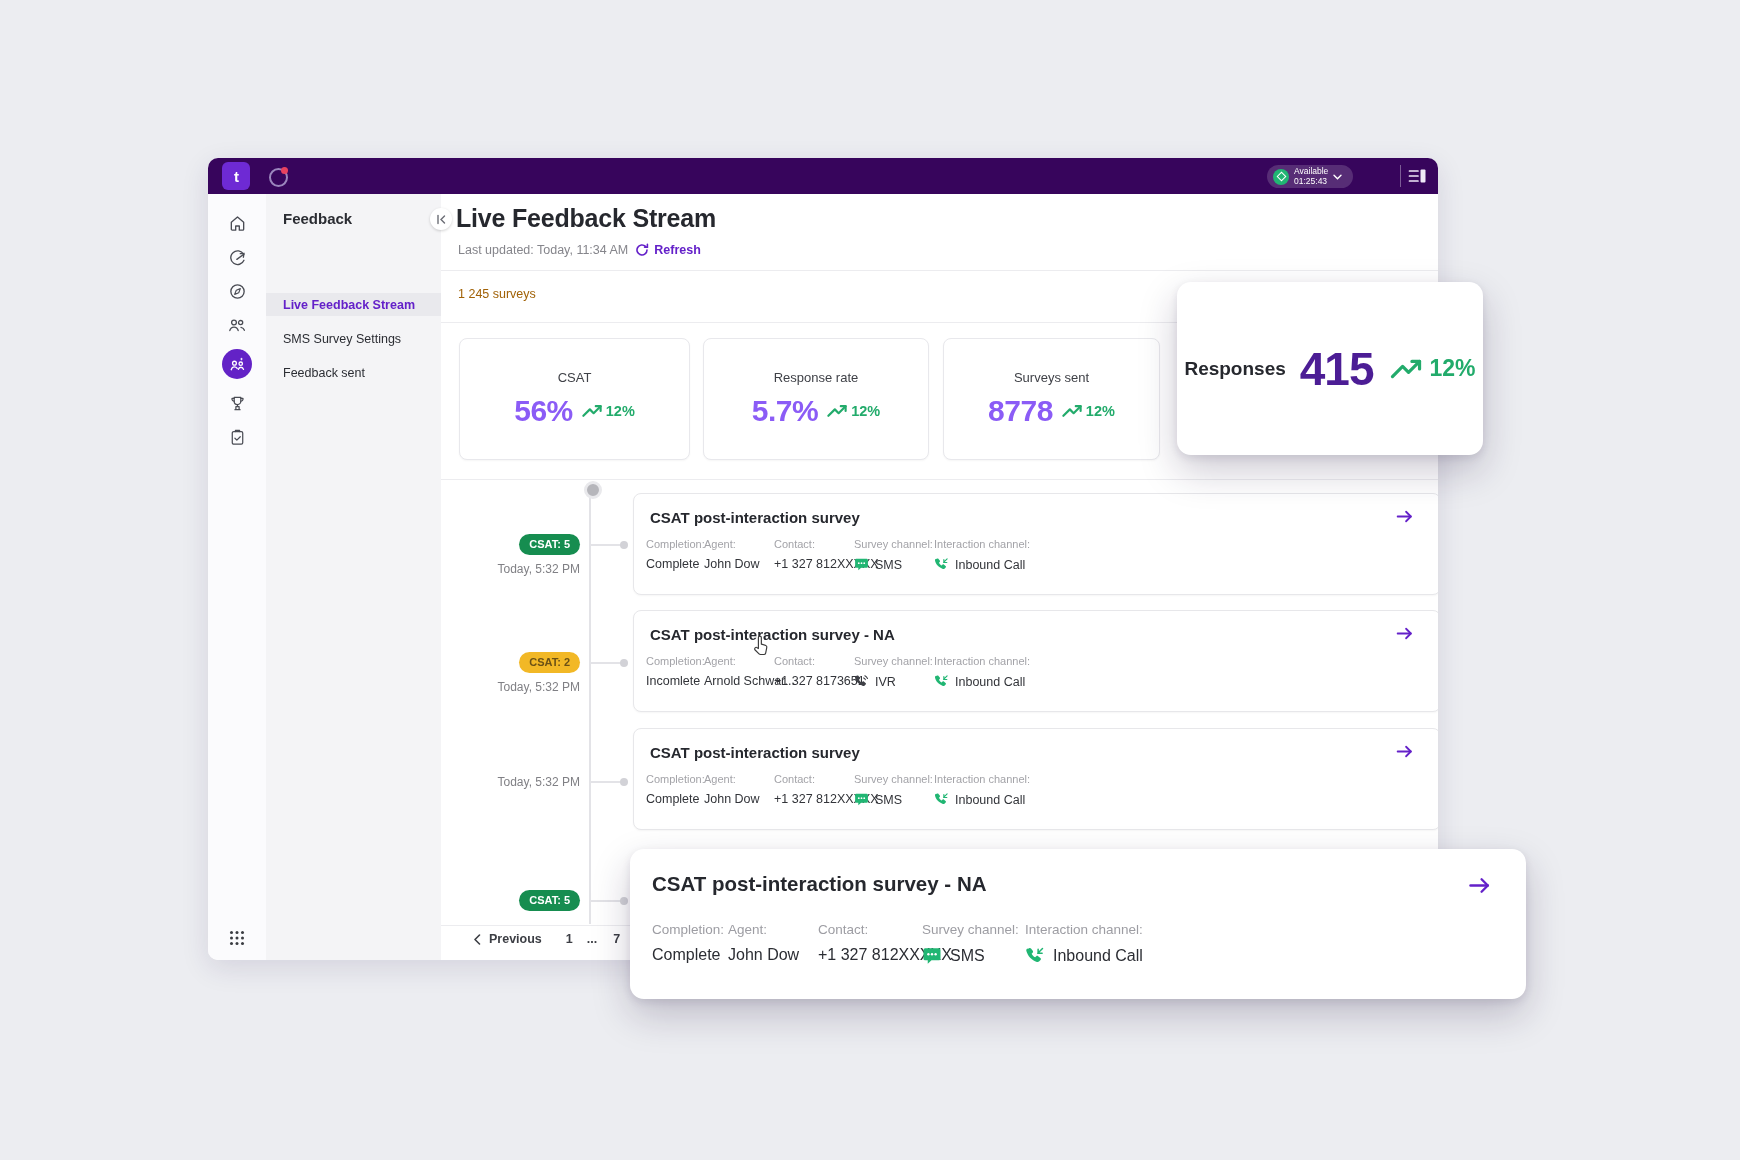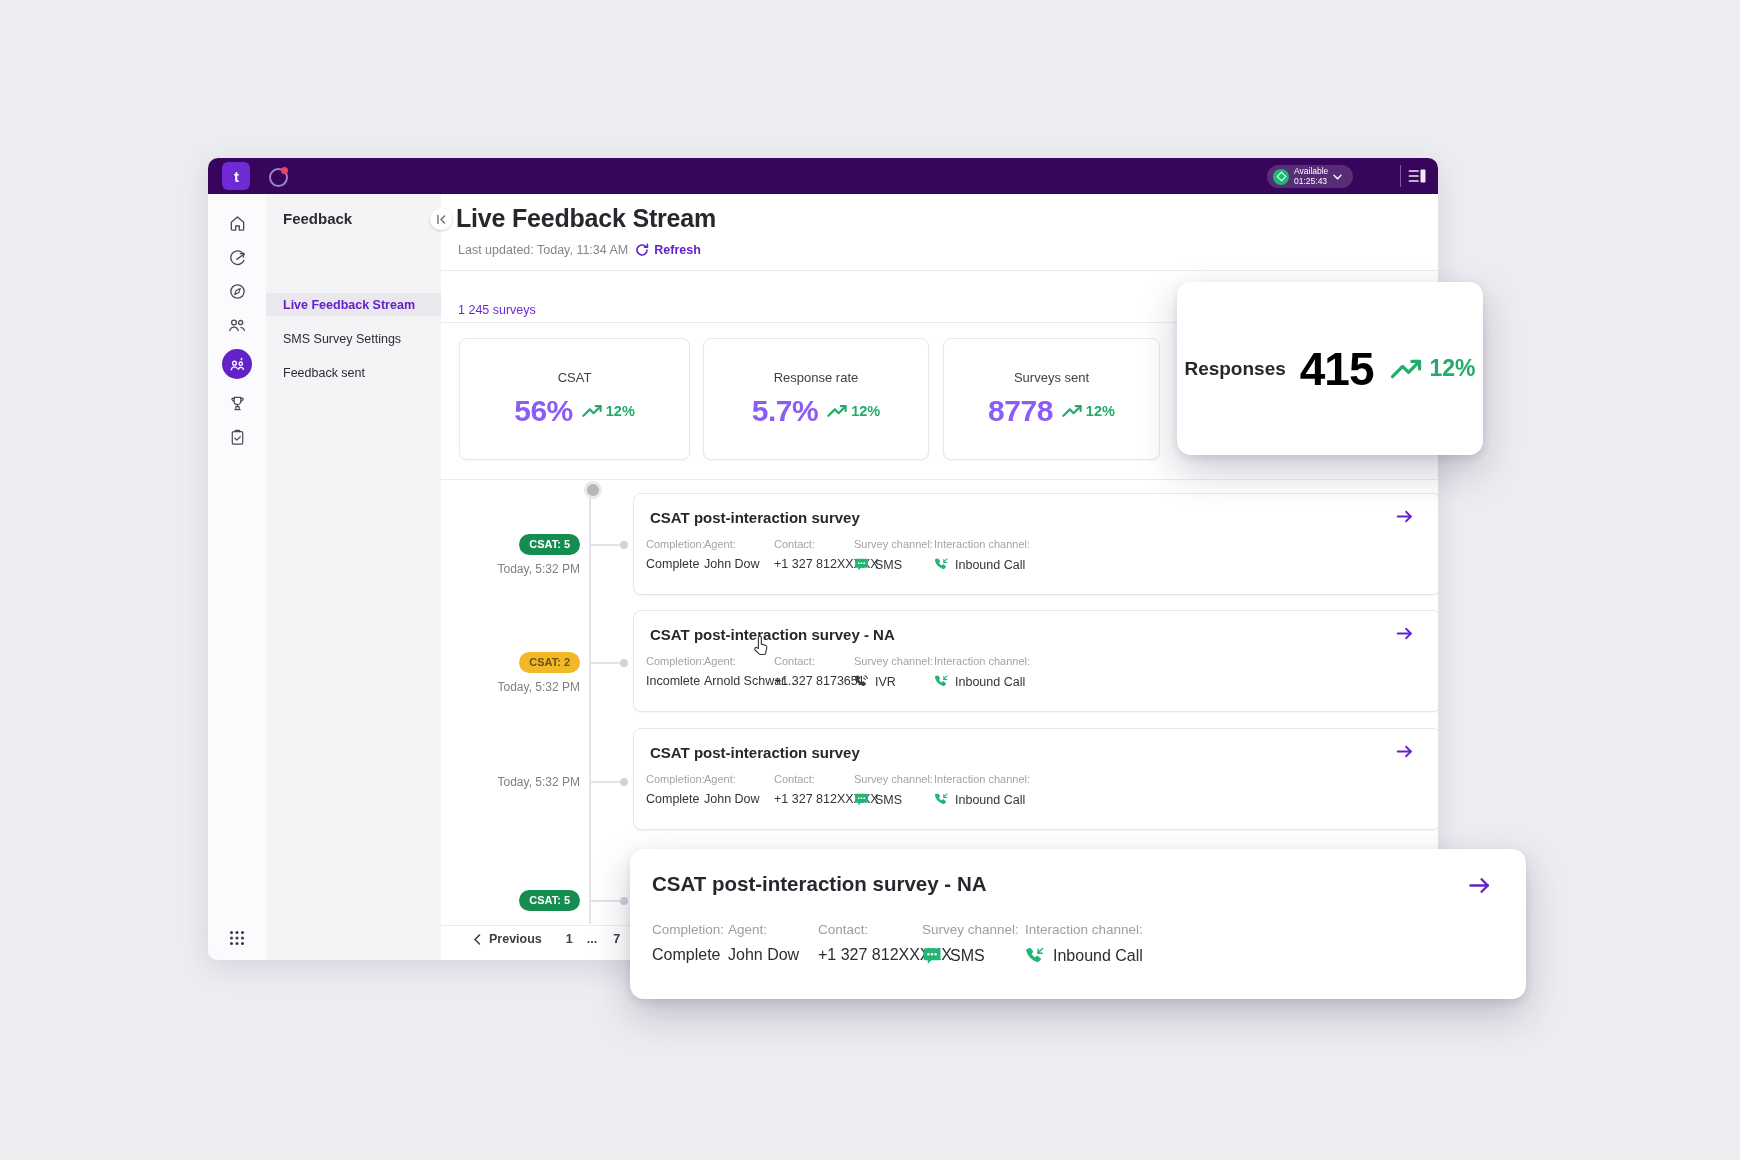--- a/index.html
+++ b/index.html
@@ -40,37 +40,37 @@
   .nav-items{position:absolute;left:0;right:0;top:99px;display:flex;flex-direction:column;gap:11px;}
   .nav-item{height:23px;display:flex;align-items:center;padding-left:17px;font-size:12.5px;color:#2b2d33;font-weight:500;cursor:pointer;}
   .nav-item.active{background:#e9e9ed;color:#6421c9;font-weight:700;}
 
   
   .main{position:absolute;left:233px;top:36px;right:0;bottom:0;background:#fff;}
   .page-title{position:absolute;left:15px;top:10px;font-size:25px;font-weight:700;color:#26282e;letter-spacing:-.2px;}
   .subtitle-row{position:absolute;left:17px;top:49px;display:flex;align-items:center;gap:7px;font-size:12.5px;color:#85858b;}
   .refresh{display:flex;align-items:flex-start;gap:5px;color:#6421c9;font-weight:700;cursor:pointer;}
   .hdiv{position:absolute;left:0;right:0;height:1px;background:#ececef;}
-  .surveys-count{position:absolute;left:17px;top:93px;font-size:12.5px;color:#6d28d9;margin-top:16px;}
+  .surveys-count{position:absolute;left:17px;top:93px;font-size:12.5px;color:#a16207;}
 
   
   .stat-card{position:absolute;background:#fff;border:1px solid #e8e8ec;border-radius:8px;box-shadow:0 1px 2px rgba(0,0,0,.04);
              display:flex;flex-direction:column;align-items:center;justify-content:center;gap:9px;}
   .stat-label{font-size:13px;color:#3f4147;font-weight:500;}
   .stat-value-row{display:flex;align-items:center;gap:9px;}
   .stat-value{font-size:30px;font-weight:700;color:#8b5cf6;letter-spacing:-.5px;}
   .trend{display:flex;align-items:center;gap:4px;}
   .trend-pct{font-size:14.5px;font-weight:700;color:#22ab6b;}
 
   
   .responses-card{position:absolute;left:1177px;top:282px;width:306px;height:173px;background:#fff;border-radius:14px;
                   box-shadow:0 16px 38px rgba(30,20,60,.22),0 3px 8px rgba(30,20,60,.10);z-index:5;
                   display:flex;flex-direction:row;align-items:center;justify-content:center;gap:14px;}
   .responses-label{font-size:19px;font-weight:700;color:#26282e;}
-  .responses-value{font-size:46px;font-weight:700;color:#000000;letter-spacing:-1px;}
+  .responses-value{font-size:46px;font-weight:700;color:#4c1d95;letter-spacing:-1px;}
   .responses-pct{font-size:23px;font-weight:700;color:#22ab6b;}
 
   
   .tl-line{position:absolute;left:148px;top:293px;width:2px;height:437px;background:#e3e3e7;}
   .tl-topdot{position:absolute;left:143px;top:287px;width:12px;height:12px;border-radius:50%;background:#b6b6bb;border:3px solid #e9e9ec;box-sizing:content-box;}
   .tl-entry{position:absolute;left:20px;width:119px;text-align:right;}
   .tl-badge{display:inline-block;padding:4px 10px 5px;border-radius:11px;font-size:11px;font-weight:700;}
   .tl-badge.green{background:#168d50;color:#fff;}
   .tl-badge.amber{background:#f2b826;color:#6b5116;}
   .tl-time{position:absolute;left:20px;width:119px;text-align:right;font-size:12px;color:#808085;}

